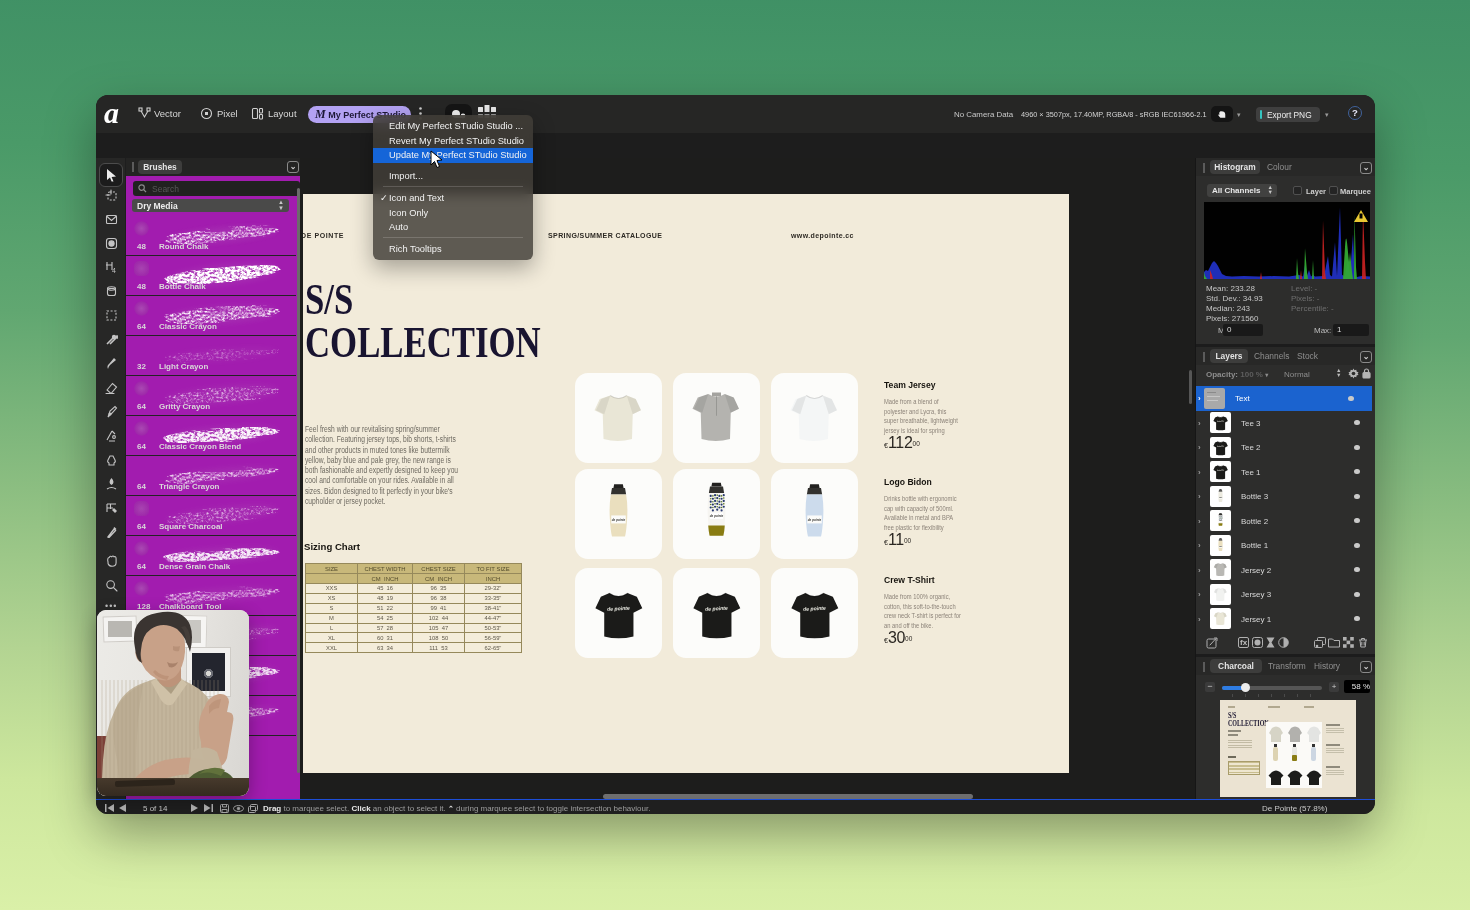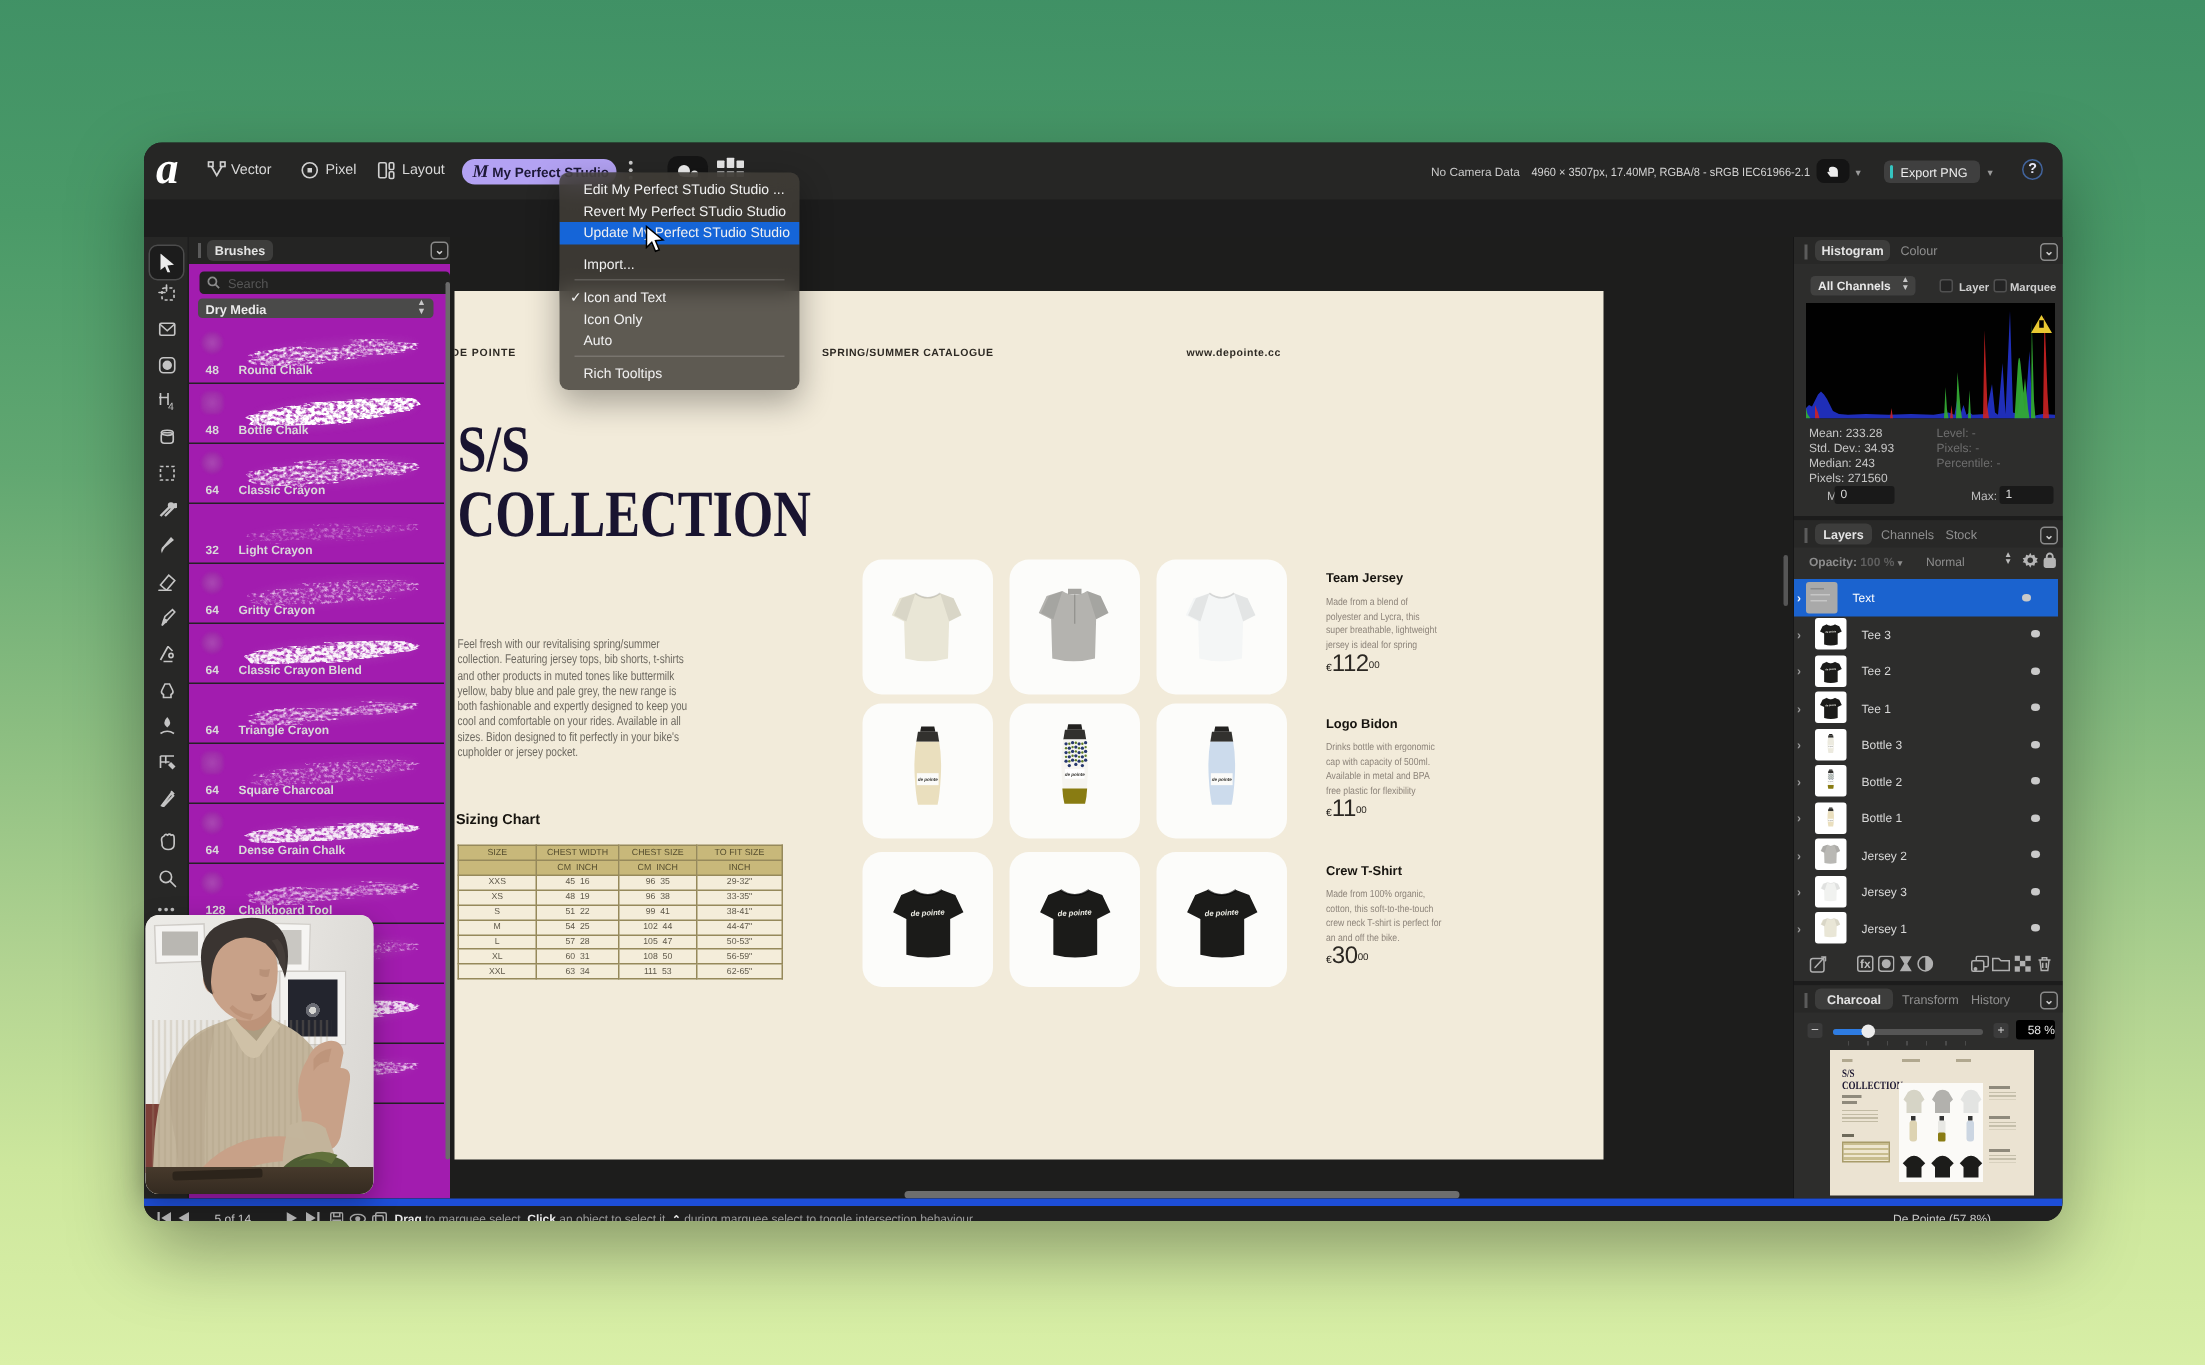--- a/index.html
+++ b/index.html
@@ -21,21 +21,21 @@
   .iconbtn { position:absolute; background:#151515; border-radius:7px; }
   .ctxbar { position:absolute; left:0; top:38px; width:100%; height:25px; background:#2c2c2b; border-top:1px solid #1b1b1b;}
   .ctxbar .t { position:absolute; top:8px; font-size:8.5px; color:#c5c5c5; }
   .dsbtn { position:absolute; left:191px; top:5px; width:71px; height:16px; background:#3e3e3e; border-radius:4px;
      color:#d8d8d8; font-size:8.2px; text-align:center; line-height:16px; }
   
   .toolcol { position:absolute; left:0; top:63px; width:30px; height:641px; background:#272726; border-right:1px solid #1e1e1e; }
   .bpanel { position:absolute; left:30px; top:63px; width:174px; height:641px; background:#a21caf; }
   .canvas { position:absolute; left:204px; top:63px; width:895px; height:641px; background:#1d1d1c; }
   .rp { position:absolute; left:1099px; top:63px; width:181px; height:641px; background:#2d2d2c; border-left:1px solid #161616; }
-  .statusbar { position:absolute; left:0; top:704px; width:100%; height:15px; background:#1f1f1f; border-top:5px solid #1d4ed8; }
+  .statusbar { position:absolute; left:0; top:704px; width:100%; height:15px; background:#1f1f1f; border-top:1px solid #1d4ed8; }
   
   .tabbar { position:absolute; left:0; top:0; width:100%; height:18px; background:#222221; }
   .dtab { position:absolute; top:0; height:18px; font-size:8px; color:#7c7c7c; text-align:center; line-height:18px;
      border-right:1px solid #1a1a1a; }
   .dtab.active { background:#2f2f2e; color:#c9c9c9; }
   
   .page { position:absolute; left:3px; top:36px; width:766px; height:579px; background:#f2ebda; overflow:hidden; }
   
   .phead { position:absolute; left:0; width:181px; height:18px; background:#282827; }
   .ppill { position:absolute; top:2px; height:14px; border-radius:4px; background:#3d3d3c; color:#e3e3e3;

